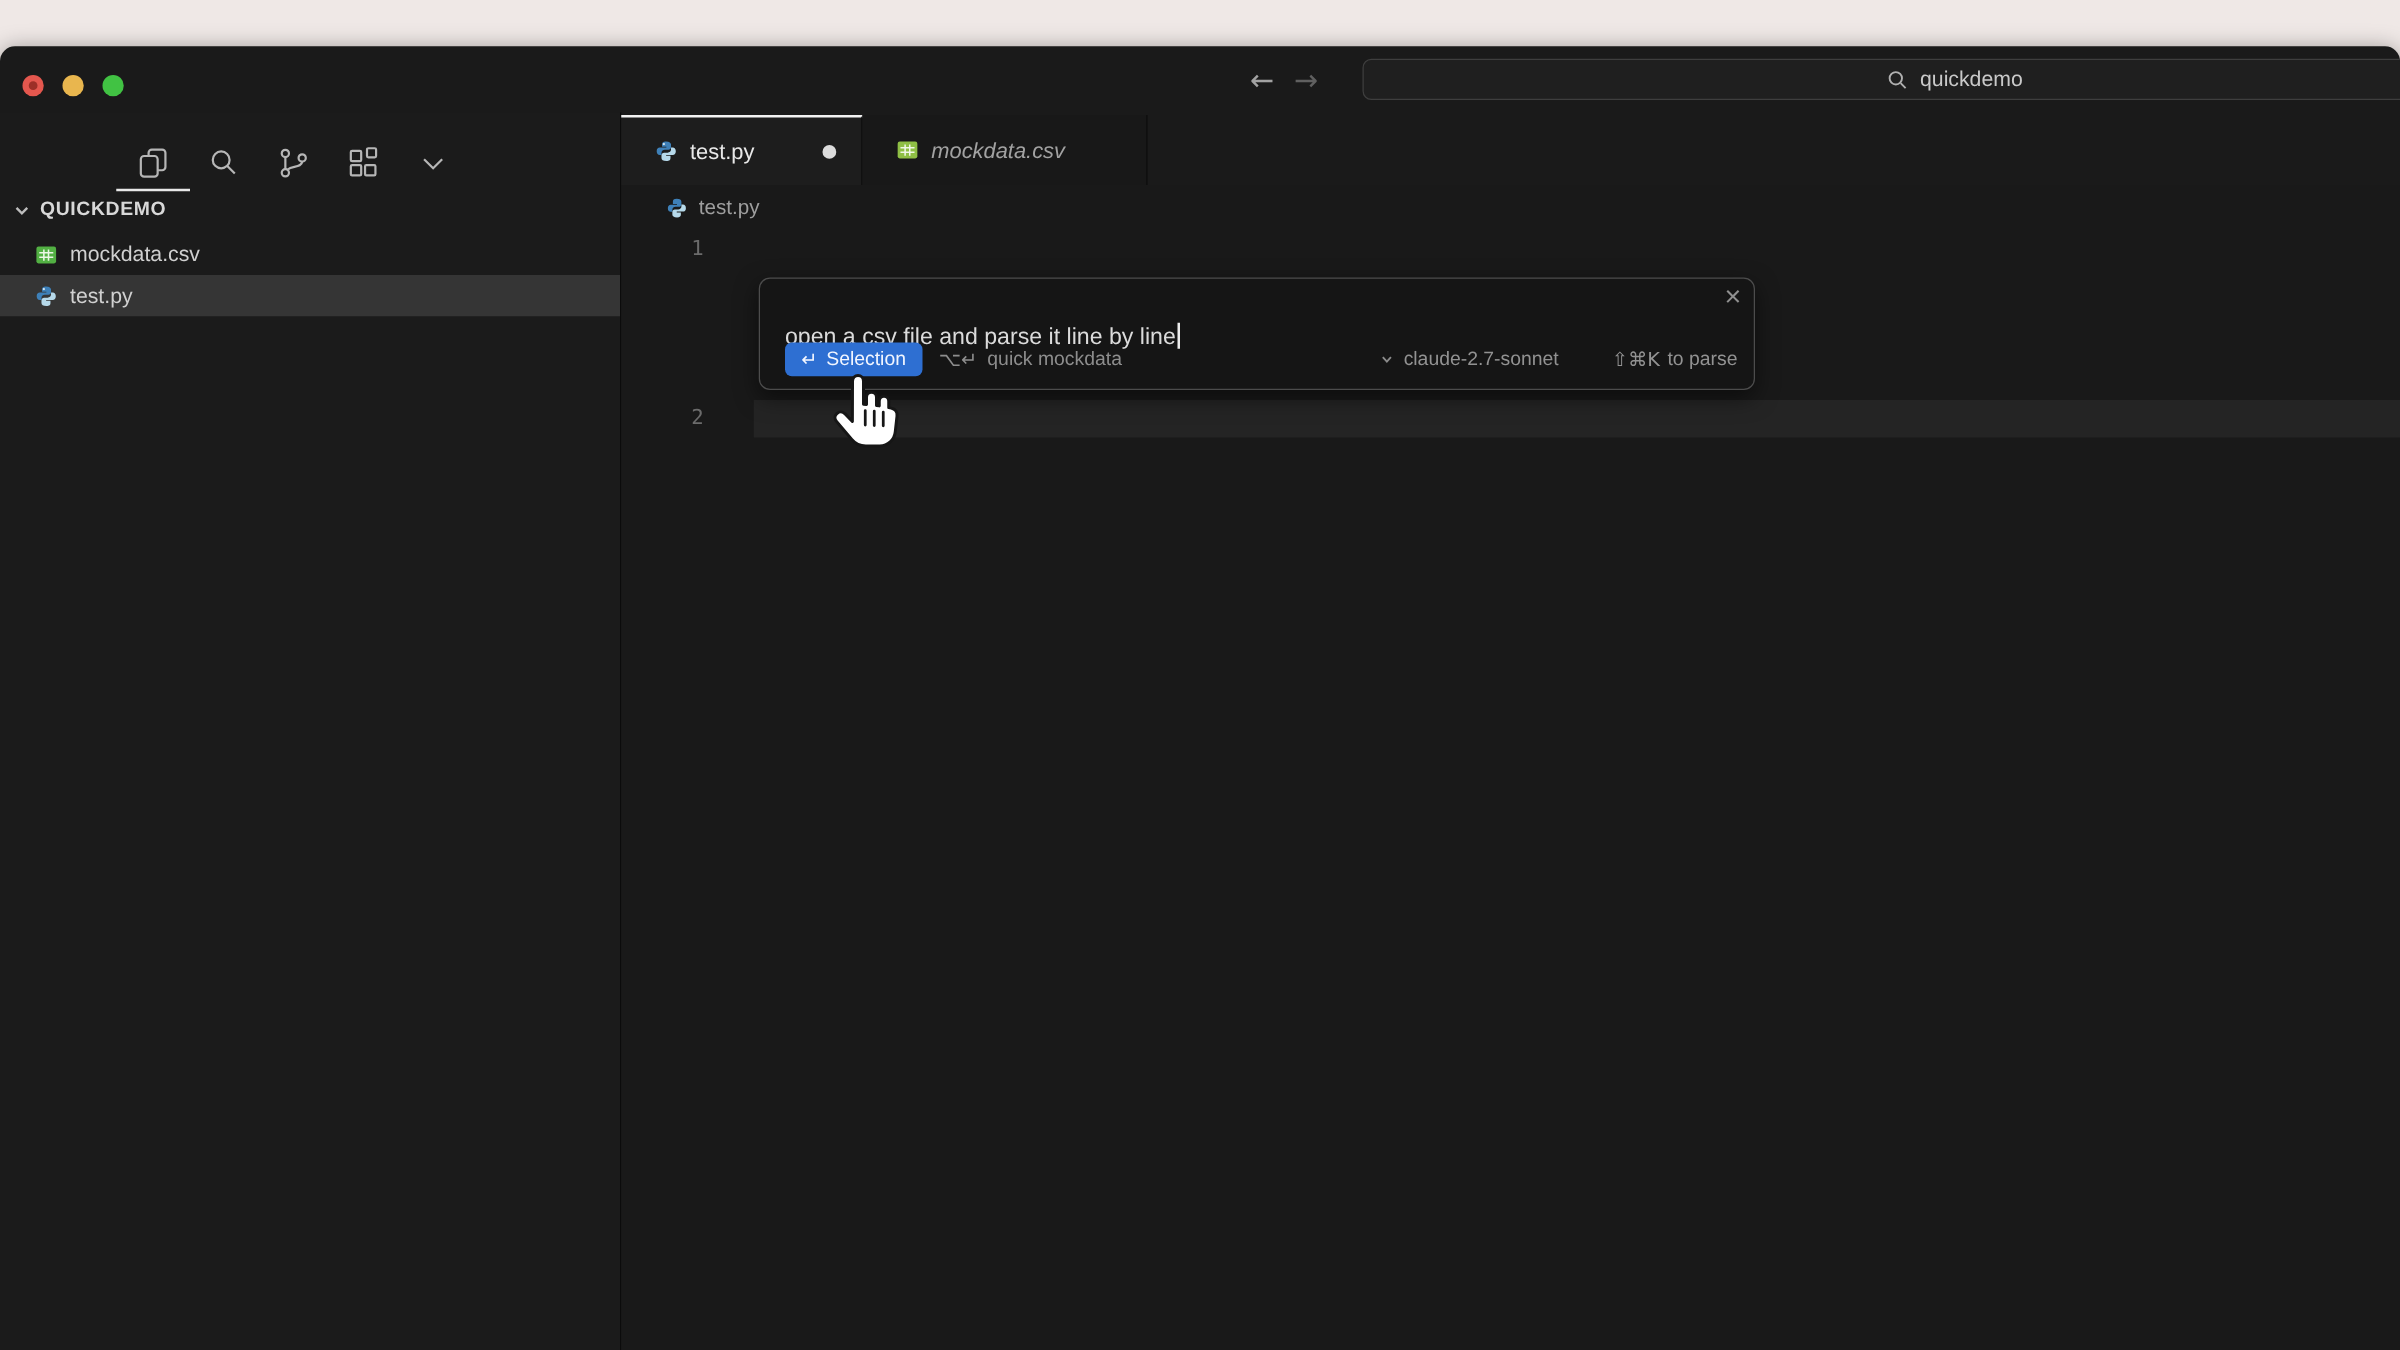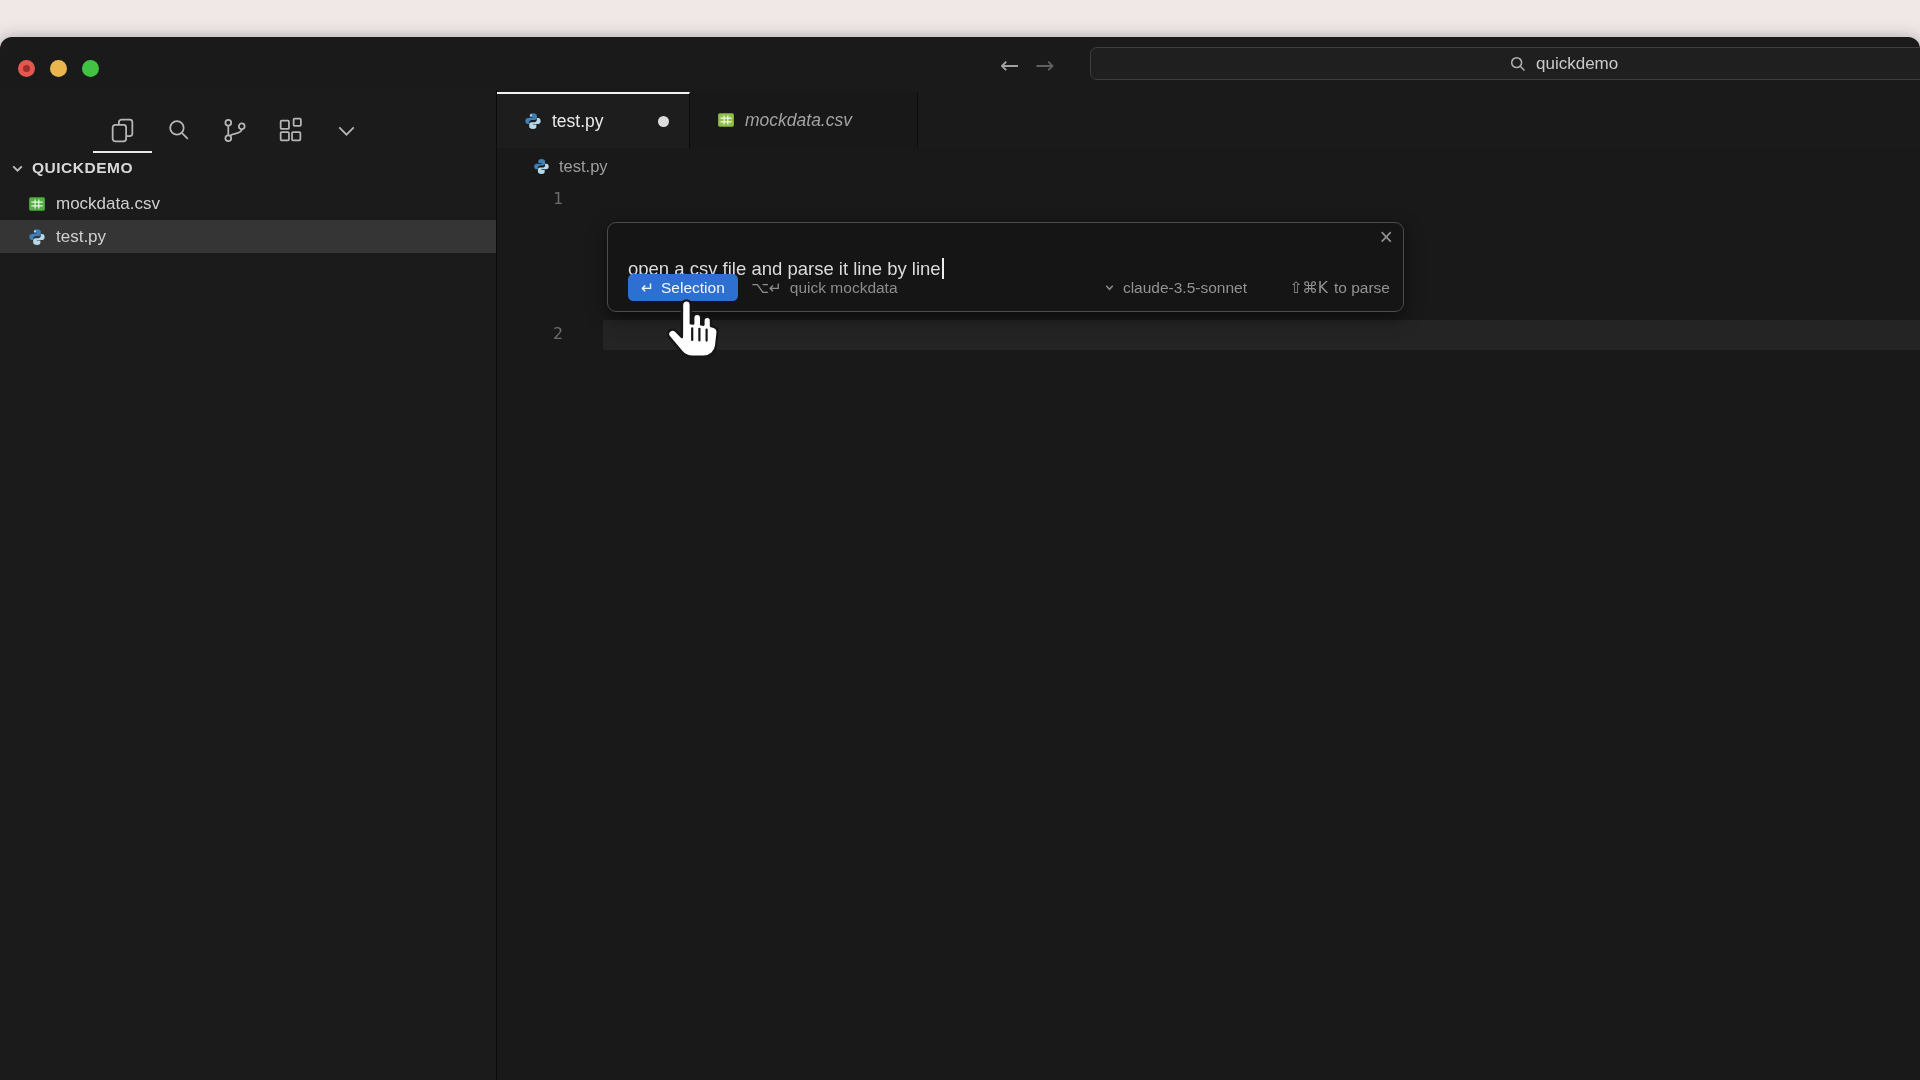--- a/index.html
+++ b/index.html
@@ -226,21 +226,21 @@
 
         <div class="quick-question">
           <span class="keys">⌥↵</span>
           <span>quick mockdata</span>
         </div>
 
         <div class="model-select">
           <svg width="13" height="13" viewBox="0 0 14 14">
             <path d="M3.5 5 l3.5 4 3.5 -4"></path>
           </svg>
-          <span>claude-3.5-sonnet</span>
+          <span>claude-2.7-sonnet</span>
         </div>
 
         <div class="toggle-hint">
           <span class="keys">⇧⌘K</span>
           <span>to parse</span>
         </div>
       </div>
 
       <div class="hand">
         <svg width="64" height="62" viewBox="0 0 32 31">

